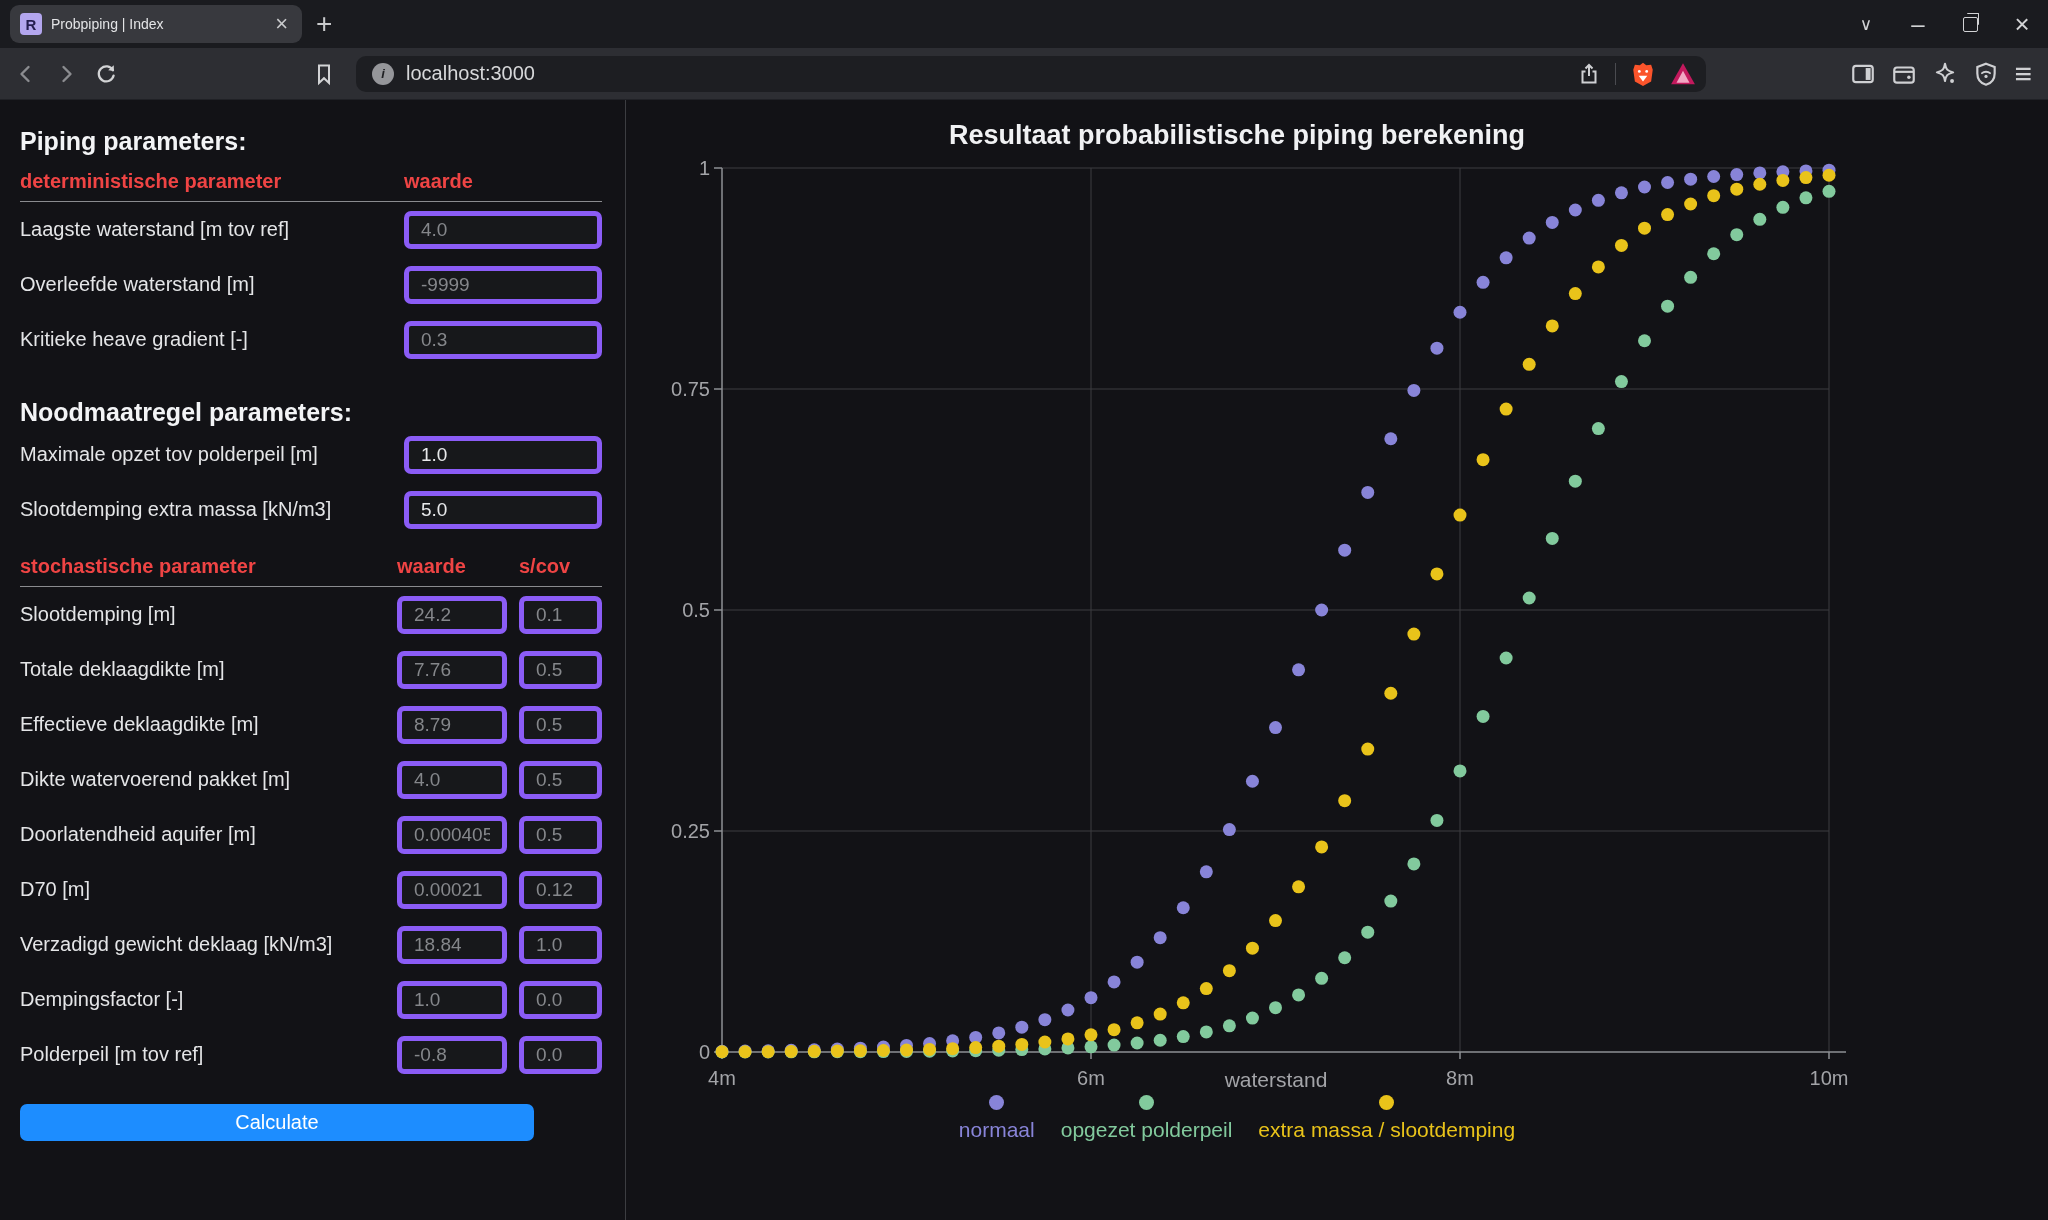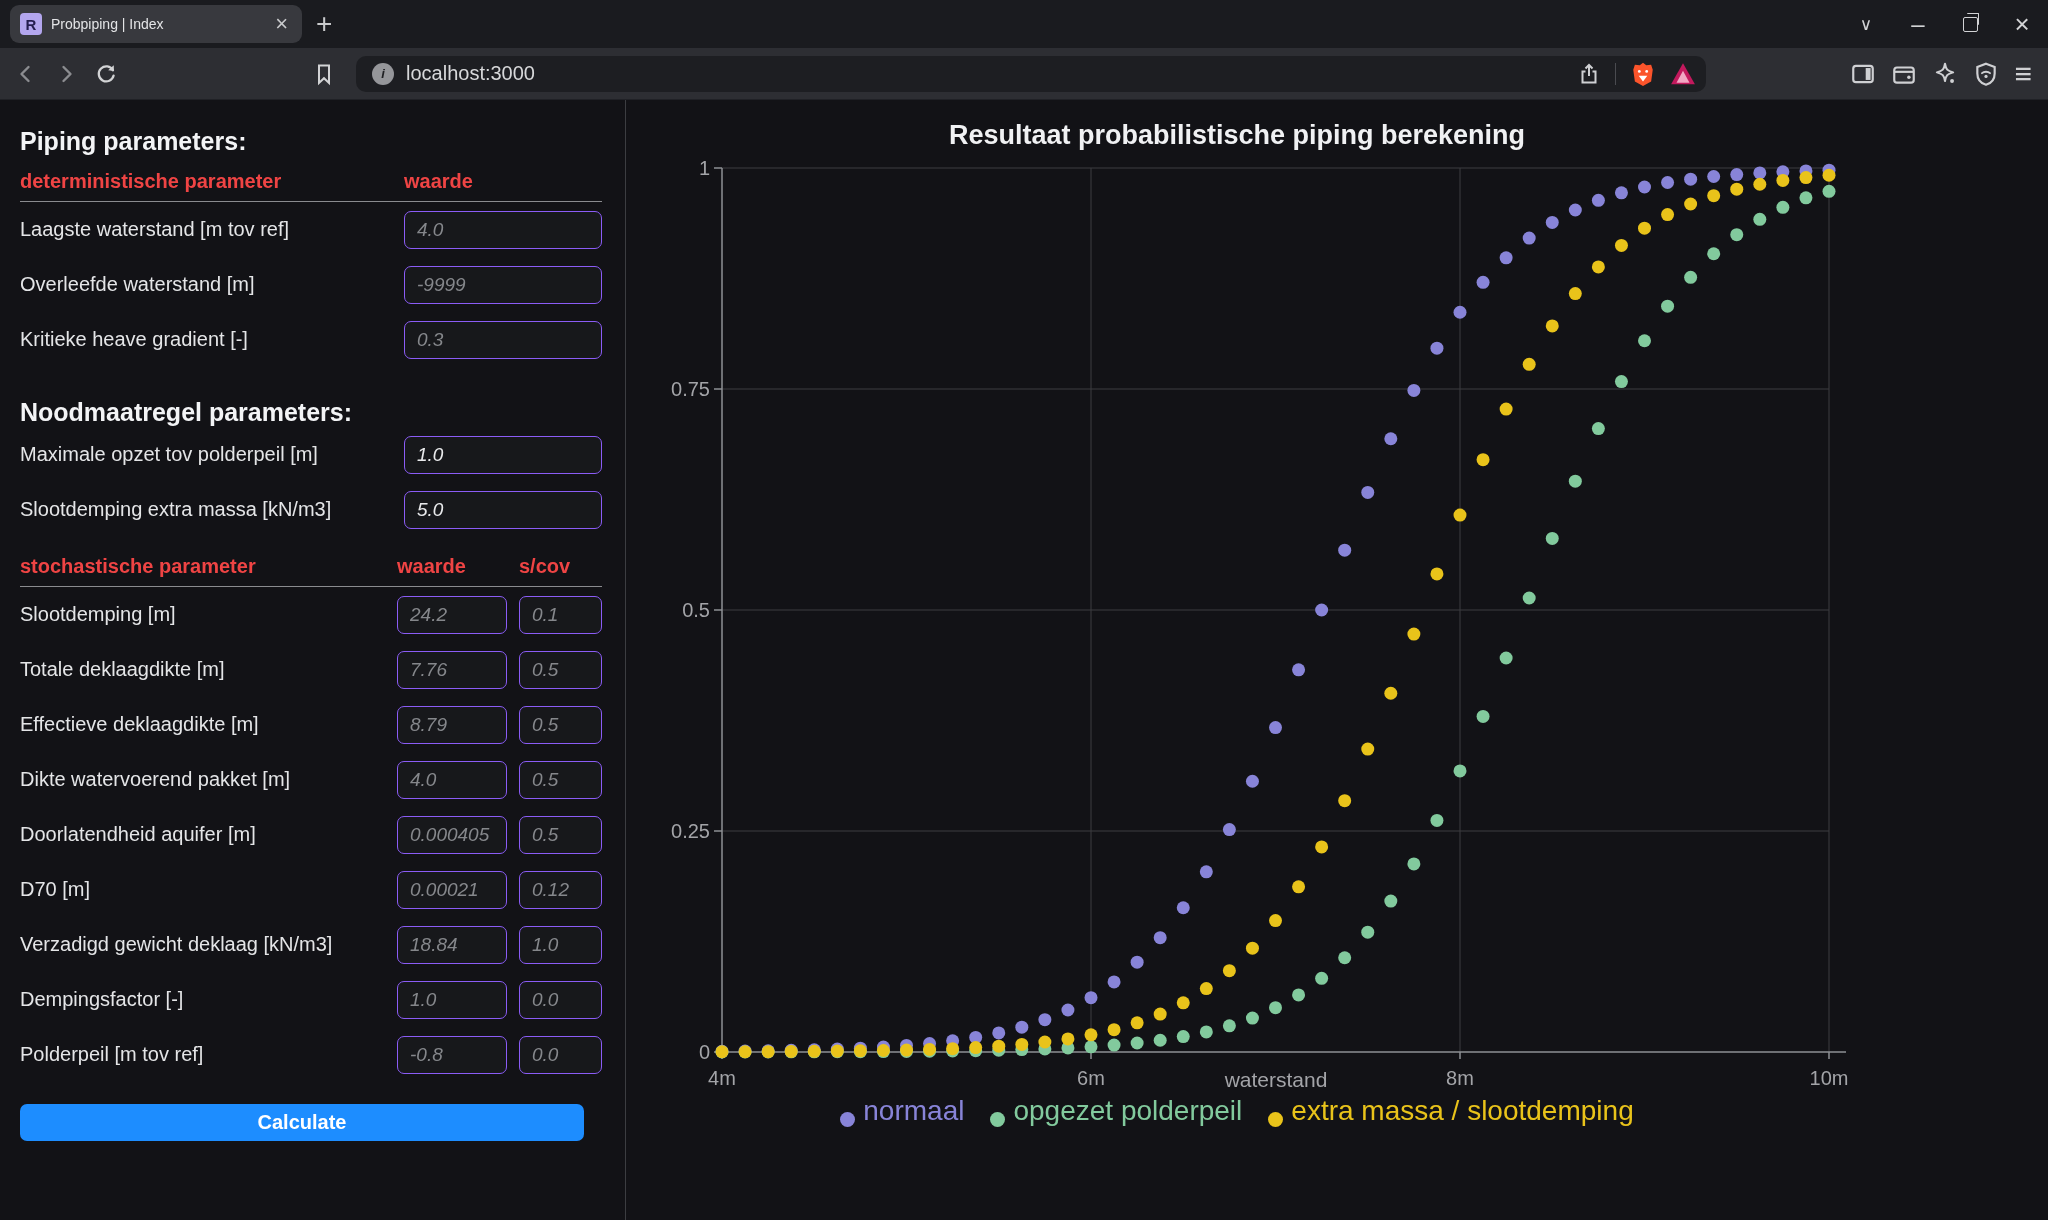--- a/index.html
+++ b/index.html
@@ -38,35 +38,35 @@
   .thead{display:flex;align-items:flex-end;border-bottom:1px solid #8a8b8f;padding-bottom:8px;}
   .thead.det{margin-top:14px;}
   .thead.stoch{margin-top:18px;}
   .th{font-size:20px;font-weight:bold;color:#ef4444;}
   .grow{flex:1;}
   .w-det{width:198px;}
   .w-sto1{width:110px;margin-right:12px;}
   .w-sto2{width:83px;}
   .prow{display:flex;align-items:center;height:55px;}
   .prow label{flex:1;font-size:20px;color:#e4e5e7;}
-  .pinput{height:38px;box-sizing:border-box;background:#17181b;border:1px solid #8b5cf6;border-radius:7px;color:#85878b;font-size:19px;padding:0 12px;font-family:inherit;outline:none;font-style:italic;}
+  .pinput{height:38px;box-sizing:border-box;background:#17181b;border:5px solid #8b5cf6;border-radius:7px;color:#85878b;font-size:19px;padding:0 12px;font-family:inherit;outline:none;}
   .pinput.det{width:198px;}
   .pinput.white{color:#e8e9eb;}
   .pinput.sto1{width:110px;margin-right:12px;}
   .pinput.sto2{width:83px;}
-  .calc-btn{margin-top:22px;width:564px;height:37px;background:#1d8dff;border:none;border-radius:7px;color:#ffffff;font-size:20px;font-weight:bold;font-family:inherit;cursor:pointer;}
+  .calc-btn{margin-top:22px;width:514px;height:37px;background:#1d8dff;border:none;border-radius:7px;color:#ffffff;font-size:20px;font-weight:normal;font-family:inherit;cursor:pointer;}
 
   
   .chartcol{position:relative;flex:1;}
   #chart-svg{position:absolute;left:0;top:0;}
   .c-title{font-size:27px;font-weight:bold;fill:#f0f1f3;}
   .c-tick{font-size:20px;fill:#a3a4a8;}
   .c-xlabel{font-size:21px;fill:#a3a4a8;}
   .legend{position:absolute;left:0;top:995px;width:1222px;display:flex;justify-content:center;align-items:center;gap:26px;}
-  .legend-item{display:flex;align-items:flex-end;gap:8px;font-size:28px;}
+  .legend-item{display:flex;align-items:center;gap:8px;font-size:21px;flex-direction:column;}
   .legend-dot{width:15px;height:15px;border-radius:50%;}
 </style>
 </head>
 <body class="noselect">
 
 <div class="tabbar">
   <div class="tab">
     <div class="favicon">R</div>
     <div class="tab-title">Probpiping | Index</div>
     <div class="tab-close">×</div>

